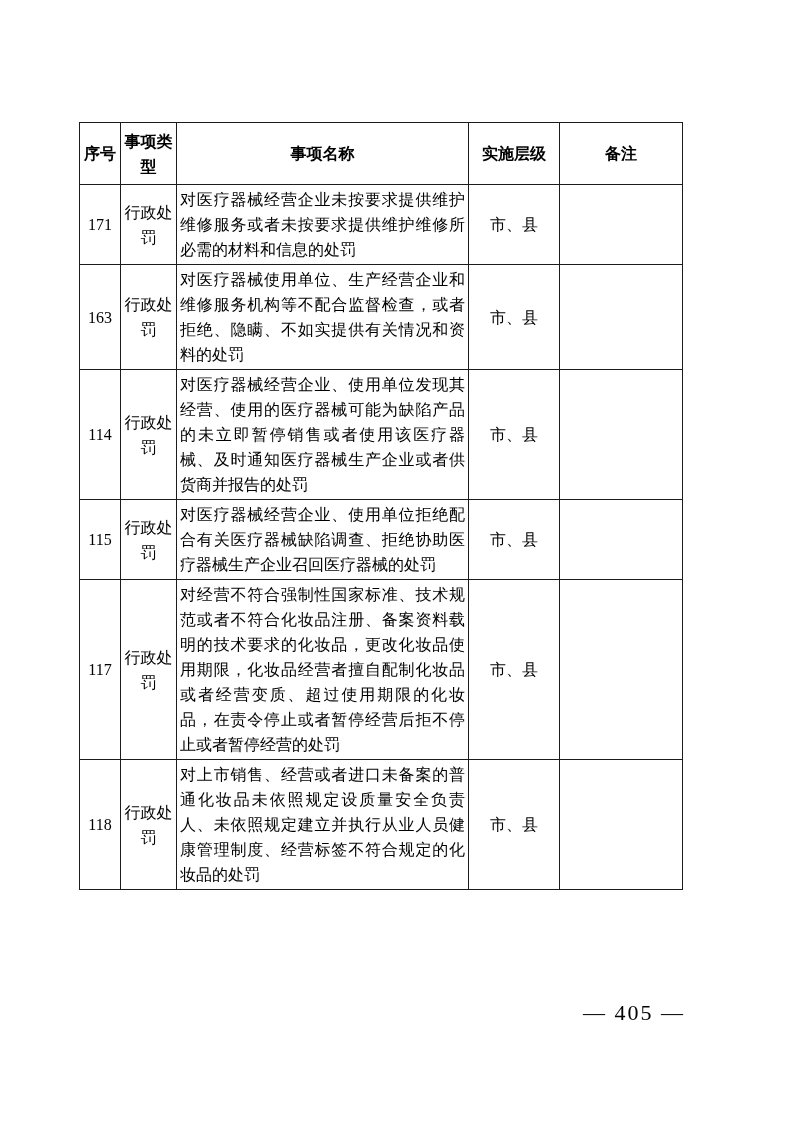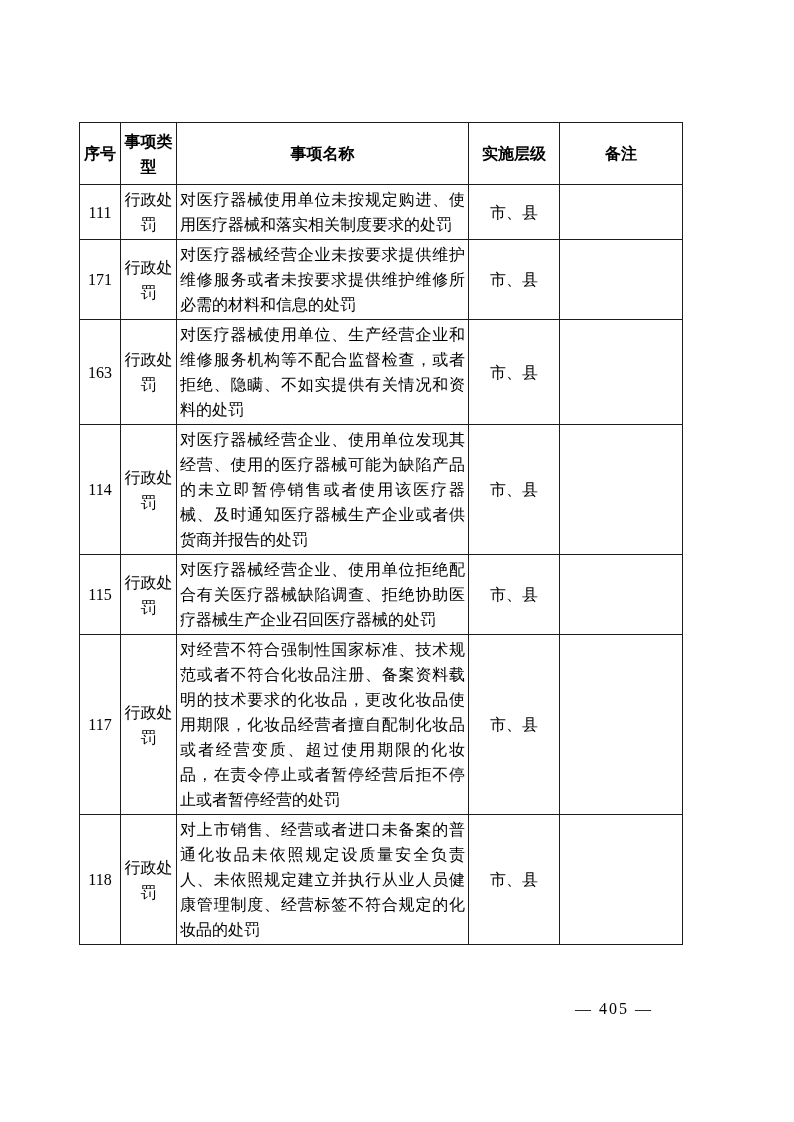--- a/index.html
+++ b/index.html
@@ -58,22 +58,22 @@
   tr.r-114  { height: 128px; }
   tr.r-115  { height: 77px; }
   tr.r-116  { height: 54px; }
   tr.r-117  { height: 178px; }
   tr.r-118  { height: 128px; }
   .page-number {
     position: absolute;
     left: 575px;
     top: 1000px;
     width: 110px;
-    text-align: left;
-    font-size: 16px;
+    text-align: right;
+    font-size: 22px;
     letter-spacing: 2px;
   }
 </style>
 </head>
 <body>
 
 <div class="sheet">
 
   <table class="items">
     <colgroup>
@@ -83,27 +83,20 @@
         <col class="c-level">
         <col class="c-remark">
     </colgroup>
     <tbody>
         <tr class="hrow">
       <th>序号</th>
       <th>事项类型</th>
       <th>事项名称</th>
       <th>实施层级</th>
       <th>备注</th>
-    </tr>
-    <tr class="r-111">
-      <td class="cell-no">111</td>
-      <td class="cell-type">行政处罚</td>
-      <td class="cell-name">对医疗器械使用单位未按规定购进、使用医疗器械和落实相关制度要求的处罚</td>
-      <td class="cell-level">市、县</td>
-      <td class="cell-remark"></td>
     </tr>
     <tr class="r-112">
       <td class="cell-no">171</td>
       <td class="cell-type">行政处罚</td>
       <td class="cell-name">对医疗器械经营企业未按要求提供维护维修服务或者未按要求提供维护维修所必需的材料和信息的处罚</td>
       <td class="cell-level">市、县</td>
       <td class="cell-remark"></td>
     </tr>
     <tr class="r-113">
       <td class="cell-no">163</td>

